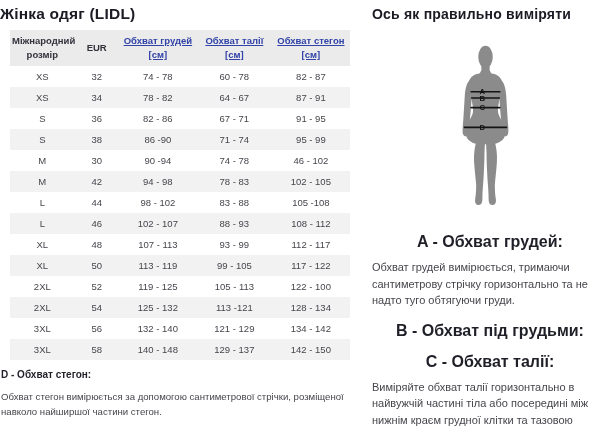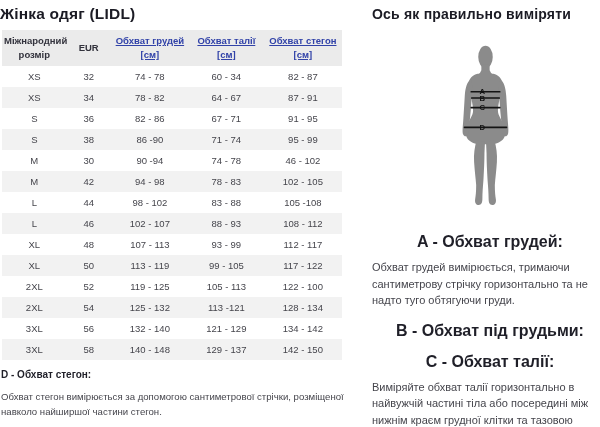--- a/index.html
+++ b/index.html
@@ -4,21 +4,21 @@
 <style>
   * { box-sizing: border-box; margin: 0; padding: 0; }
   html,body { background:#fff; }
   body { font-family: "Liberation Sans", sans-serif; }
   .page { position: relative; width: 600px; height: 427px; background: #fff; overflow: hidden; }
 
   
   .left-panel { position: absolute; left: 0; top: 5px; width: 352px; }
   .left-panel h1 { font-size: 15.5px; font-weight: 700; color: #1b1b24; letter-spacing: .2px; margin: 0 0 7px 0; }
 
-  table.size-table { border-collapse: collapse; table-layout: fixed; width: 340px; margin-left: 2px; }
+  table.size-table { border-collapse: collapse; table-layout: fixed; width: 340px; margin-left: 10px; }
   table.size-table col.c1 { width: 19%; }
   table.size-table col.c2 { width: 13%; }
   table.size-table col.c3 { width: 23%; }
   table.size-table col.c4 { width: 22%; }
   table.size-table col.c5 { width: 23%; }
   table.size-table thead th {
     background: #ebebeb; font-size: 9.5px; font-weight: 700; color: #33333d;
     text-align: center; vertical-align: middle; padding: 4px 2px; line-height: 1.45; height: 33px;
   }
   table.size-table thead th .link { color: #3142a8; text-decoration: underline; }
@@ -63,21 +63,21 @@
             <th><span class="link">Обхват грудей</span><br><span class="link">[см]</span></th>
             <th><span class="link">Обхват талії</span><br><span class="link">[см]</span></th>
             <th><span class="link">Обхват стегон</span><br><span class="link">[см]</span></th>
           </tr>
       </thead>
       <tbody id="body-rows">
           <tr>
             <td>XS</td>
             <td>32</td>
             <td>74 - 78</td>
-            <td>60 - 34</td>
+            <td>60 - 78</td>
             <td>82 - 87</td>
           </tr>
           <tr>
             <td>XS</td>
             <td>34</td>
             <td>78 - 82</td>
             <td>64 - 67</td>
             <td>87 - 91</td>
           </tr>
           <tr>

